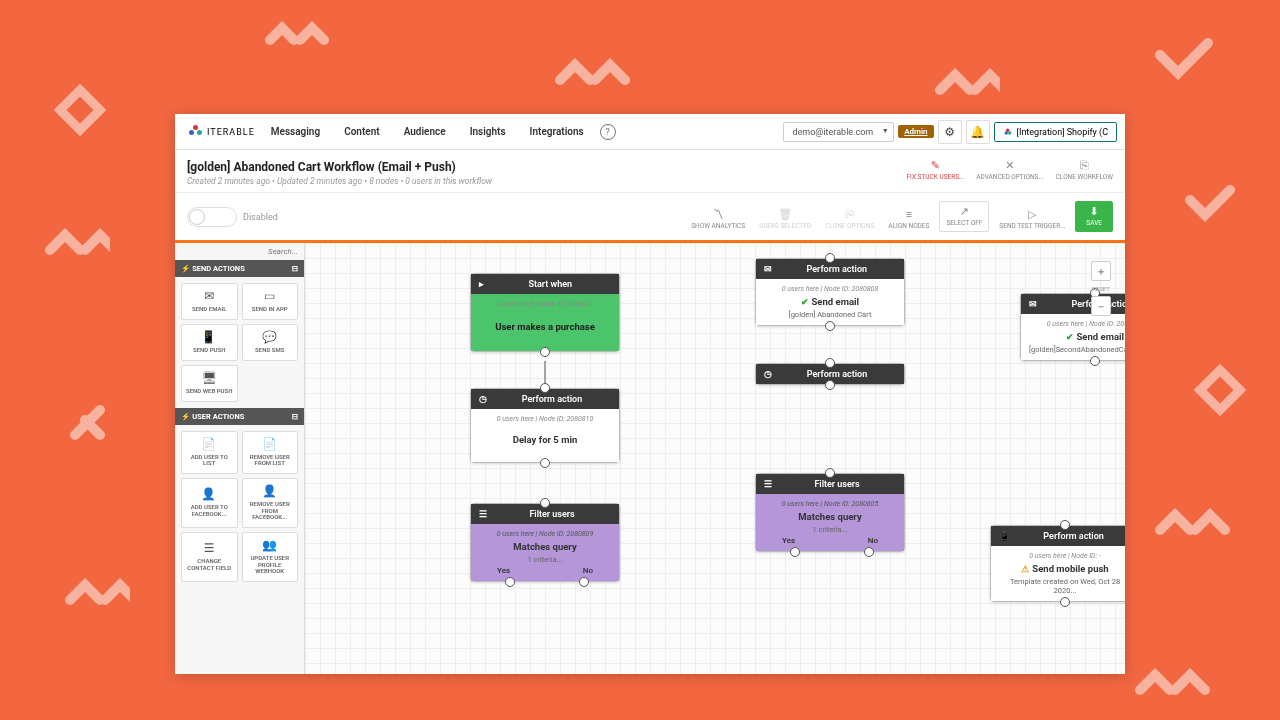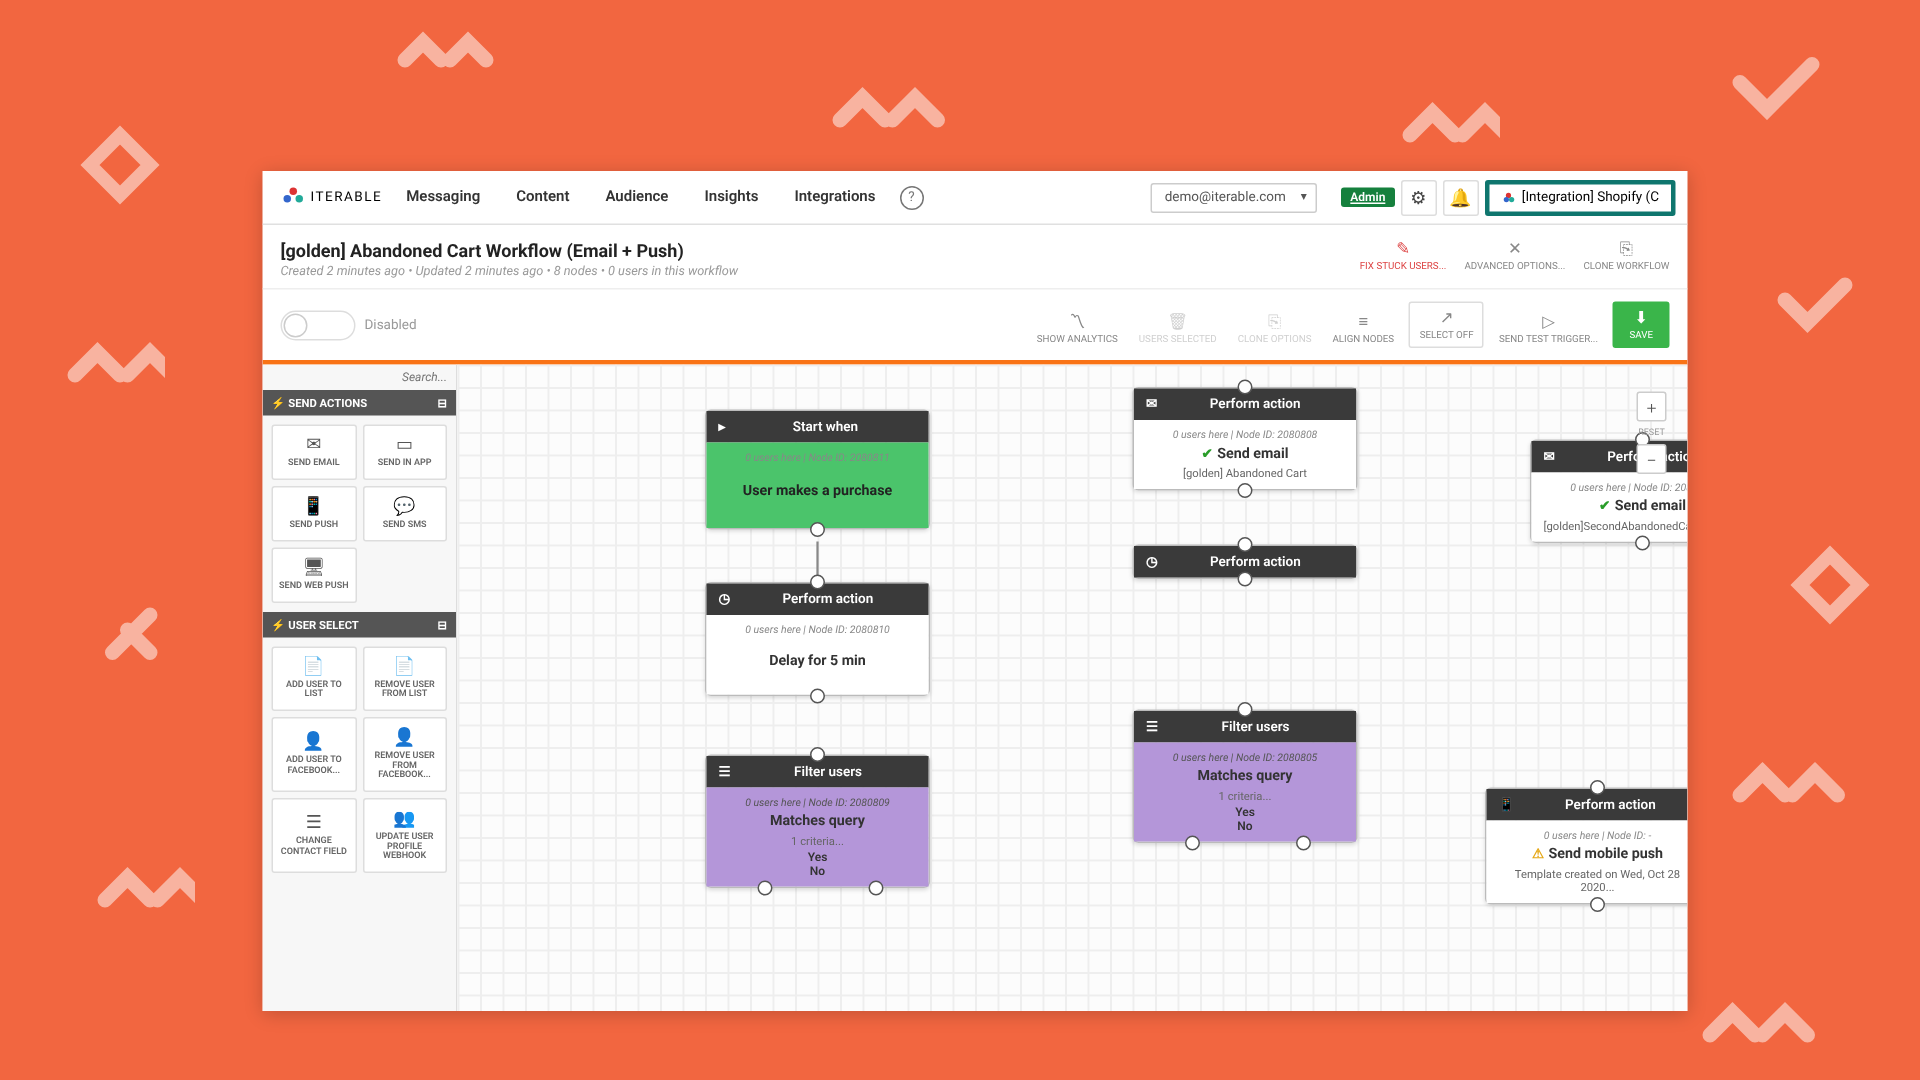--- a/index.html
+++ b/index.html
@@ -9,23 +9,23 @@
 .topbar { display: flex; align-items: center; height: 36px; border-bottom: 1px solid #e0e0e0; padding: 0 8px; font-size: 10px; }
 .logo { display: flex; align-items: center; gap: 4px; padding: 0 6px; }
 .logo-dots { width: 14px; height: 14px; position: relative; }
 .logo-dots span { position: absolute; width: 5px; height: 5px; border-radius: 50%; }
 .nav-items { display: flex; gap: 4px; }
 .nav-item { padding: 10px 10px; font-weight: 600; color: #333; cursor: pointer; font-size: 10px; }
 .help-icon { margin-left: 6px; width: 16px; height: 16px; border: 1.2px solid #777; border-radius: 50%; display: flex; align-items: center; justify-content: center; font-size: 9px; color: #777; }
 .spacer { flex: 1; }
 .acct-dd { border: 1px solid #ccc; border-radius: 2px; padding: 4px 20px 4px 8px; font-size: 9px; color: #555; position: relative; }
 .acct-dd::after { content: "▾"; position: absolute; right: 6px; top: 3px; font-size: 8px; }
-.admin-badge { background: #15803d; color: #fff; font-size: 8px; padding: 2px 6px; border-radius: 2px; margin-left: 16px; font-weight: 600; text-decoration: underline; }
+.admin-badge { background: #a16207; color: #fff; font-size: 8px; padding: 2px 6px; border-radius: 2px; margin-left: 4px; font-weight: 600; text-decoration: underline; }
 .icon-btn { width: 24px; height: 24px; border: 1px solid #ddd; border-radius: 2px; display: flex; align-items: center; justify-content: center; margin-left: 4px; color: #444; font-size: 12px; cursor: pointer; }
-.org-dd { border: 3px solid #0f766e; border-radius: 2px; padding: 4px 8px; font-size: 9px; margin-left: 4px; display: flex; align-items: center; gap: 4px; }
+.org-dd { border: 1px solid #0f766e; border-radius: 2px; padding: 4px 8px; font-size: 9px; margin-left: 4px; display: flex; align-items: center; gap: 4px; }
 .subheader { display: flex; align-items: flex-start; padding: 10px 12px 6px; border-bottom: 1px solid #eee; }
 .wf-title { font-size: 12px; font-weight: 700; color: #222; }
 .wf-meta { font-size: 8.5px; color: #999; font-style: italic; margin-top: 2px; }
 .sub-actions { display: flex; gap: 12px; }
 .sub-action { display: flex; flex-direction: column; align-items: center; font-size: 6.5px; color: #888; text-align: center; line-height: 1.1; cursor: pointer; }
 .sub-action.danger { color: #d44; }
 .sub-action .ico { font-size: 11px; margin-bottom: 2px; }
 .toolbar { display: flex; align-items: center; padding: 8px 12px; border-bottom: 3px solid #f97316; }
 .toggle { width: 50px; height: 20px; border: 1px solid #ddd; border-radius: 10px; position: relative; display: flex; align-items: center; }
 .toggle-knob { width: 16px; height: 16px; border-radius: 50%; background: #fff; border: 1px solid #ccc; position: absolute; left: 1px; }
@@ -49,21 +49,21 @@
 .node { position: absolute; width: 150px; border-radius: 4px; overflow: visible; box-shadow: 0 1px 3px rgba(0,0,0,0.15); border: 1px solid #bbb; }
 .node-header { background: #3a3a3a; color: #fff; font-size: 9px; padding: 5px 8px; display: flex; align-items: center; gap: 6px; font-weight: 600; }
 .node-body { background: #fff; padding: 6px 8px; text-align: center; }
 .node-meta { font-size: 7px; color: #888; font-style: italic; }
 .node-main { font-size: 9.5px; font-weight: 700; color: #333; margin: 3px 0; }
 .node-sub { font-size: 7.5px; color: #666; }
 .node.green .node-body { background: #4bc46b; }
 .node.green .node-main { color: #222; font-weight: 700; }
 .node.purple .node-body { background: #b496d9; }
 .node.purple .node-meta { color: #555; }
-.node-yesno { display: flex; justify-content: space-between; font-size: 8px; font-weight: 600; padding: 2px 18px 0; color: #333; flex-direction: column; }
+.node-yesno { display: flex; justify-content: space-between; font-size: 8px; font-weight: 600; padding: 2px 18px 0; color: #333; }
 .port { width: 10px; height: 10px; border: 1.5px solid #555; border-radius: 50%; background: #fff; position: absolute; }
 .port.top { top: -6px; left: 50%; transform: translateX(-50%); }
 .port.bot { bottom: -6px; left: 50%; transform: translateX(-50%); }
 .port.botl { bottom: -6px; left: 23%; }
 .port.botr { bottom: -6px; left: 73%; }
 .edges { position: absolute; inset: 0; pointer-events: none; }
 .edges path { stroke: #888; stroke-width: 1.5; fill: none; }
 .zoom-ctrl { position: absolute; top: 18px; right: 14px; display: flex; flex-direction: column; align-items: center; gap: 2px; }
 .zoom-ctrl button { width: 20px; height: 20px; border: 1px solid #ccc; background: #fff; border-radius: 2px; font-size: 11px; cursor: pointer; color: #555; }
 .zoom-ctrl .reset { font-size: 6px; color: #999; padding: 2px 0; }
@@ -226,21 +226,21 @@
         <div class="sb-tile">
             <span class="ico">💬</span>
             <span class="lbl">SEND SMS</span>
           </div>
         <div class="sb-tile">
             <span class="ico">🖥</span>
             <span class="lbl">SEND WEB PUSH</span>
           </div>
       </div>
       <div class="sb-header">
-          <span>⚡ <span>USER SELECT</span></span>
+          <span>⚡ <span>USER ACTIONS</span></span>
           <span>⊟</span>
         </div>
       <div class="sb-grid">
         <div class="sb-tile">
             <span class="ico">📄</span>
             <span class="lbl">ADD USER TO LIST</span>
           </div>
         <div class="sb-tile">
             <span class="ico">📄</span>
             <span class="lbl">REMOVE USER FROM LIST</span>

